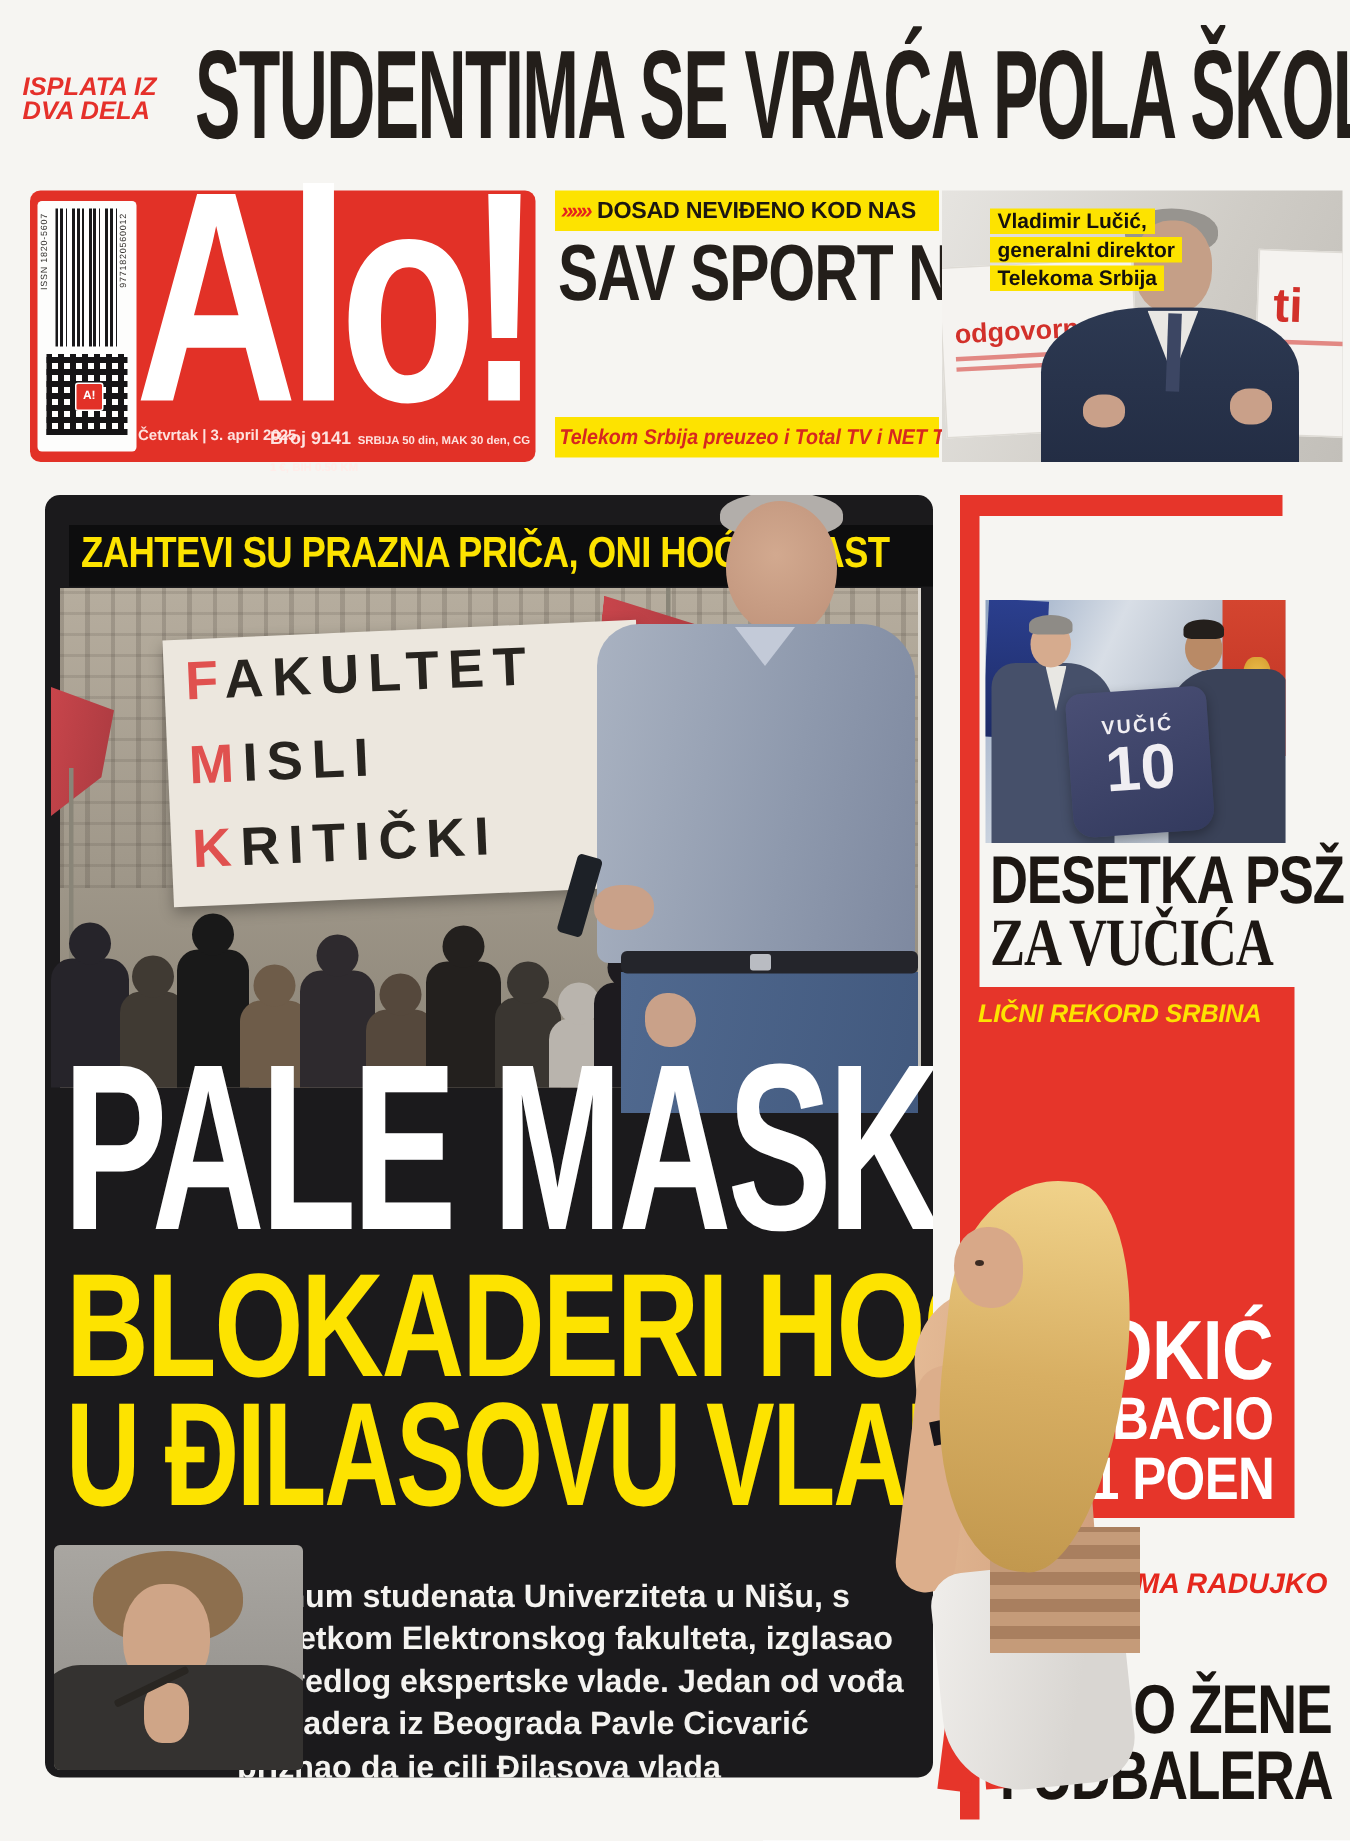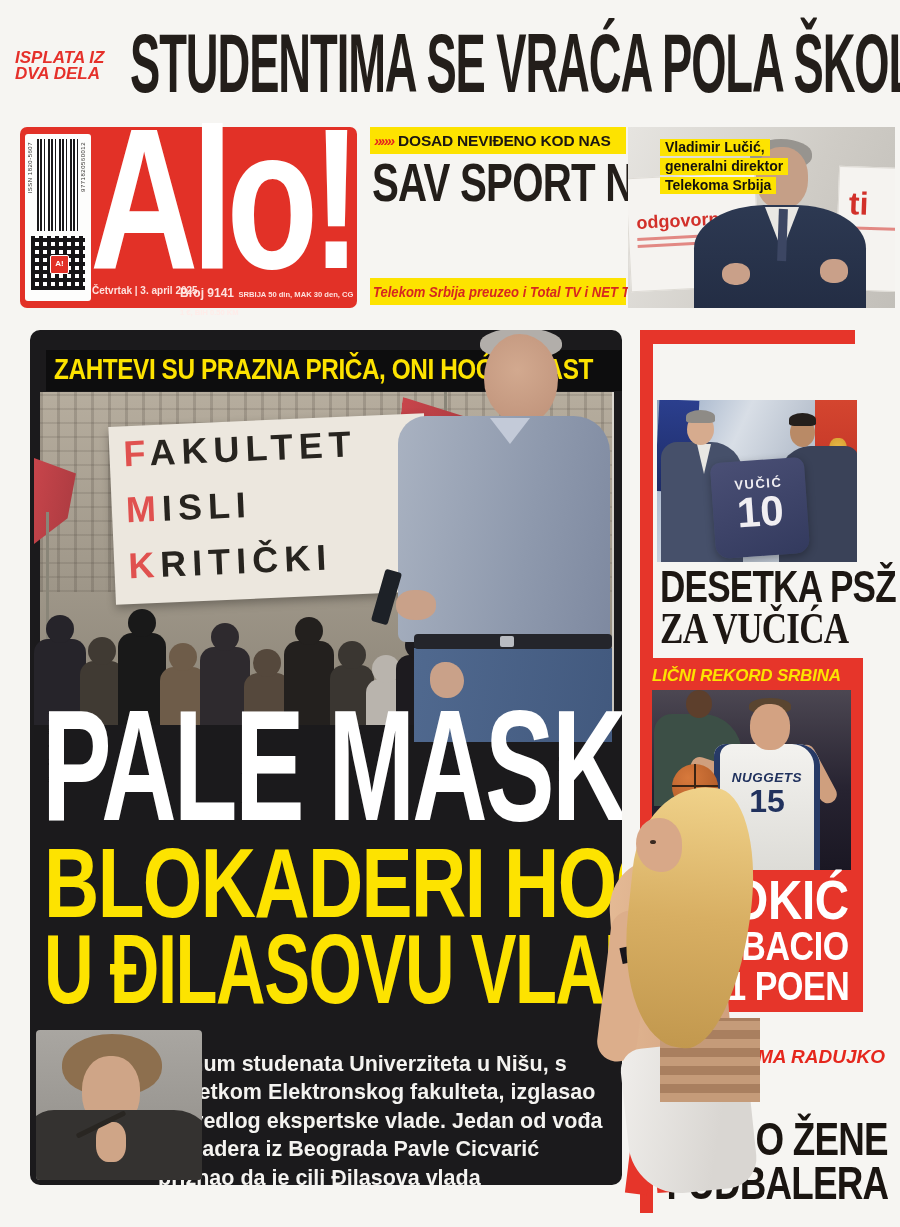--- a/index.html
+++ b/index.html
@@ -295,33 +295,20 @@
   </div>
   <div class="abs uefa-line" style="left:660px;top:566px;">
     <span class="cx" style="--sx:.78">DESETKA PSŽ</span>
   </div>
   <div class="abs uefa-line" style="left:660px;top:608px;font-family:Liberation Serif, serif;">
     <span class="cx" style="--sx:.78">ZA VUČIĆA</span>
   </div>
 
   <div class="abs" id="jokic-block">
     <div class="abs" id="jokic-kicker">LIČNI REKORD SRBINA</div>
-    <div class="abs" id="jokic-photo">
-      <div class="abs" id="def-body"></div>
-      <div class="abs" id="def-head"></div>
-      <div class="abs" id="jk-arm-r"></div>
-      <div class="abs" id="jk-arm-l"></div>
-      <div class="abs" id="jk-torso">
-        <div id="jk-team">NUGGETS</div>
-        <div id="jk-num">15</div>
-      </div>
-      <div class="abs" id="jk-hair"></div>
-      <div class="abs" id="jk-head"></div>
-      <div class="abs" id="jk-ball"></div>
-    </div>
     <div class="abs jokic-line" style="right:14px;top:214px;font-size:56px;">
       <span class="cx cxr" style="--sx:.85">JOKIĆ</span>
     </div>
     <div class="abs jokic-line" style="right:14px;top:268px;font-size:40px;">
       <span class="cx cxr" style="--sx:.85">UBACIO</span>
     </div>
     <div class="abs jokic-line" style="right:14px;top:308px;font-size:40px;">
       <span class="cx cxr" style="--sx:.85">61 POEN</span>
     </div>
   </div>

